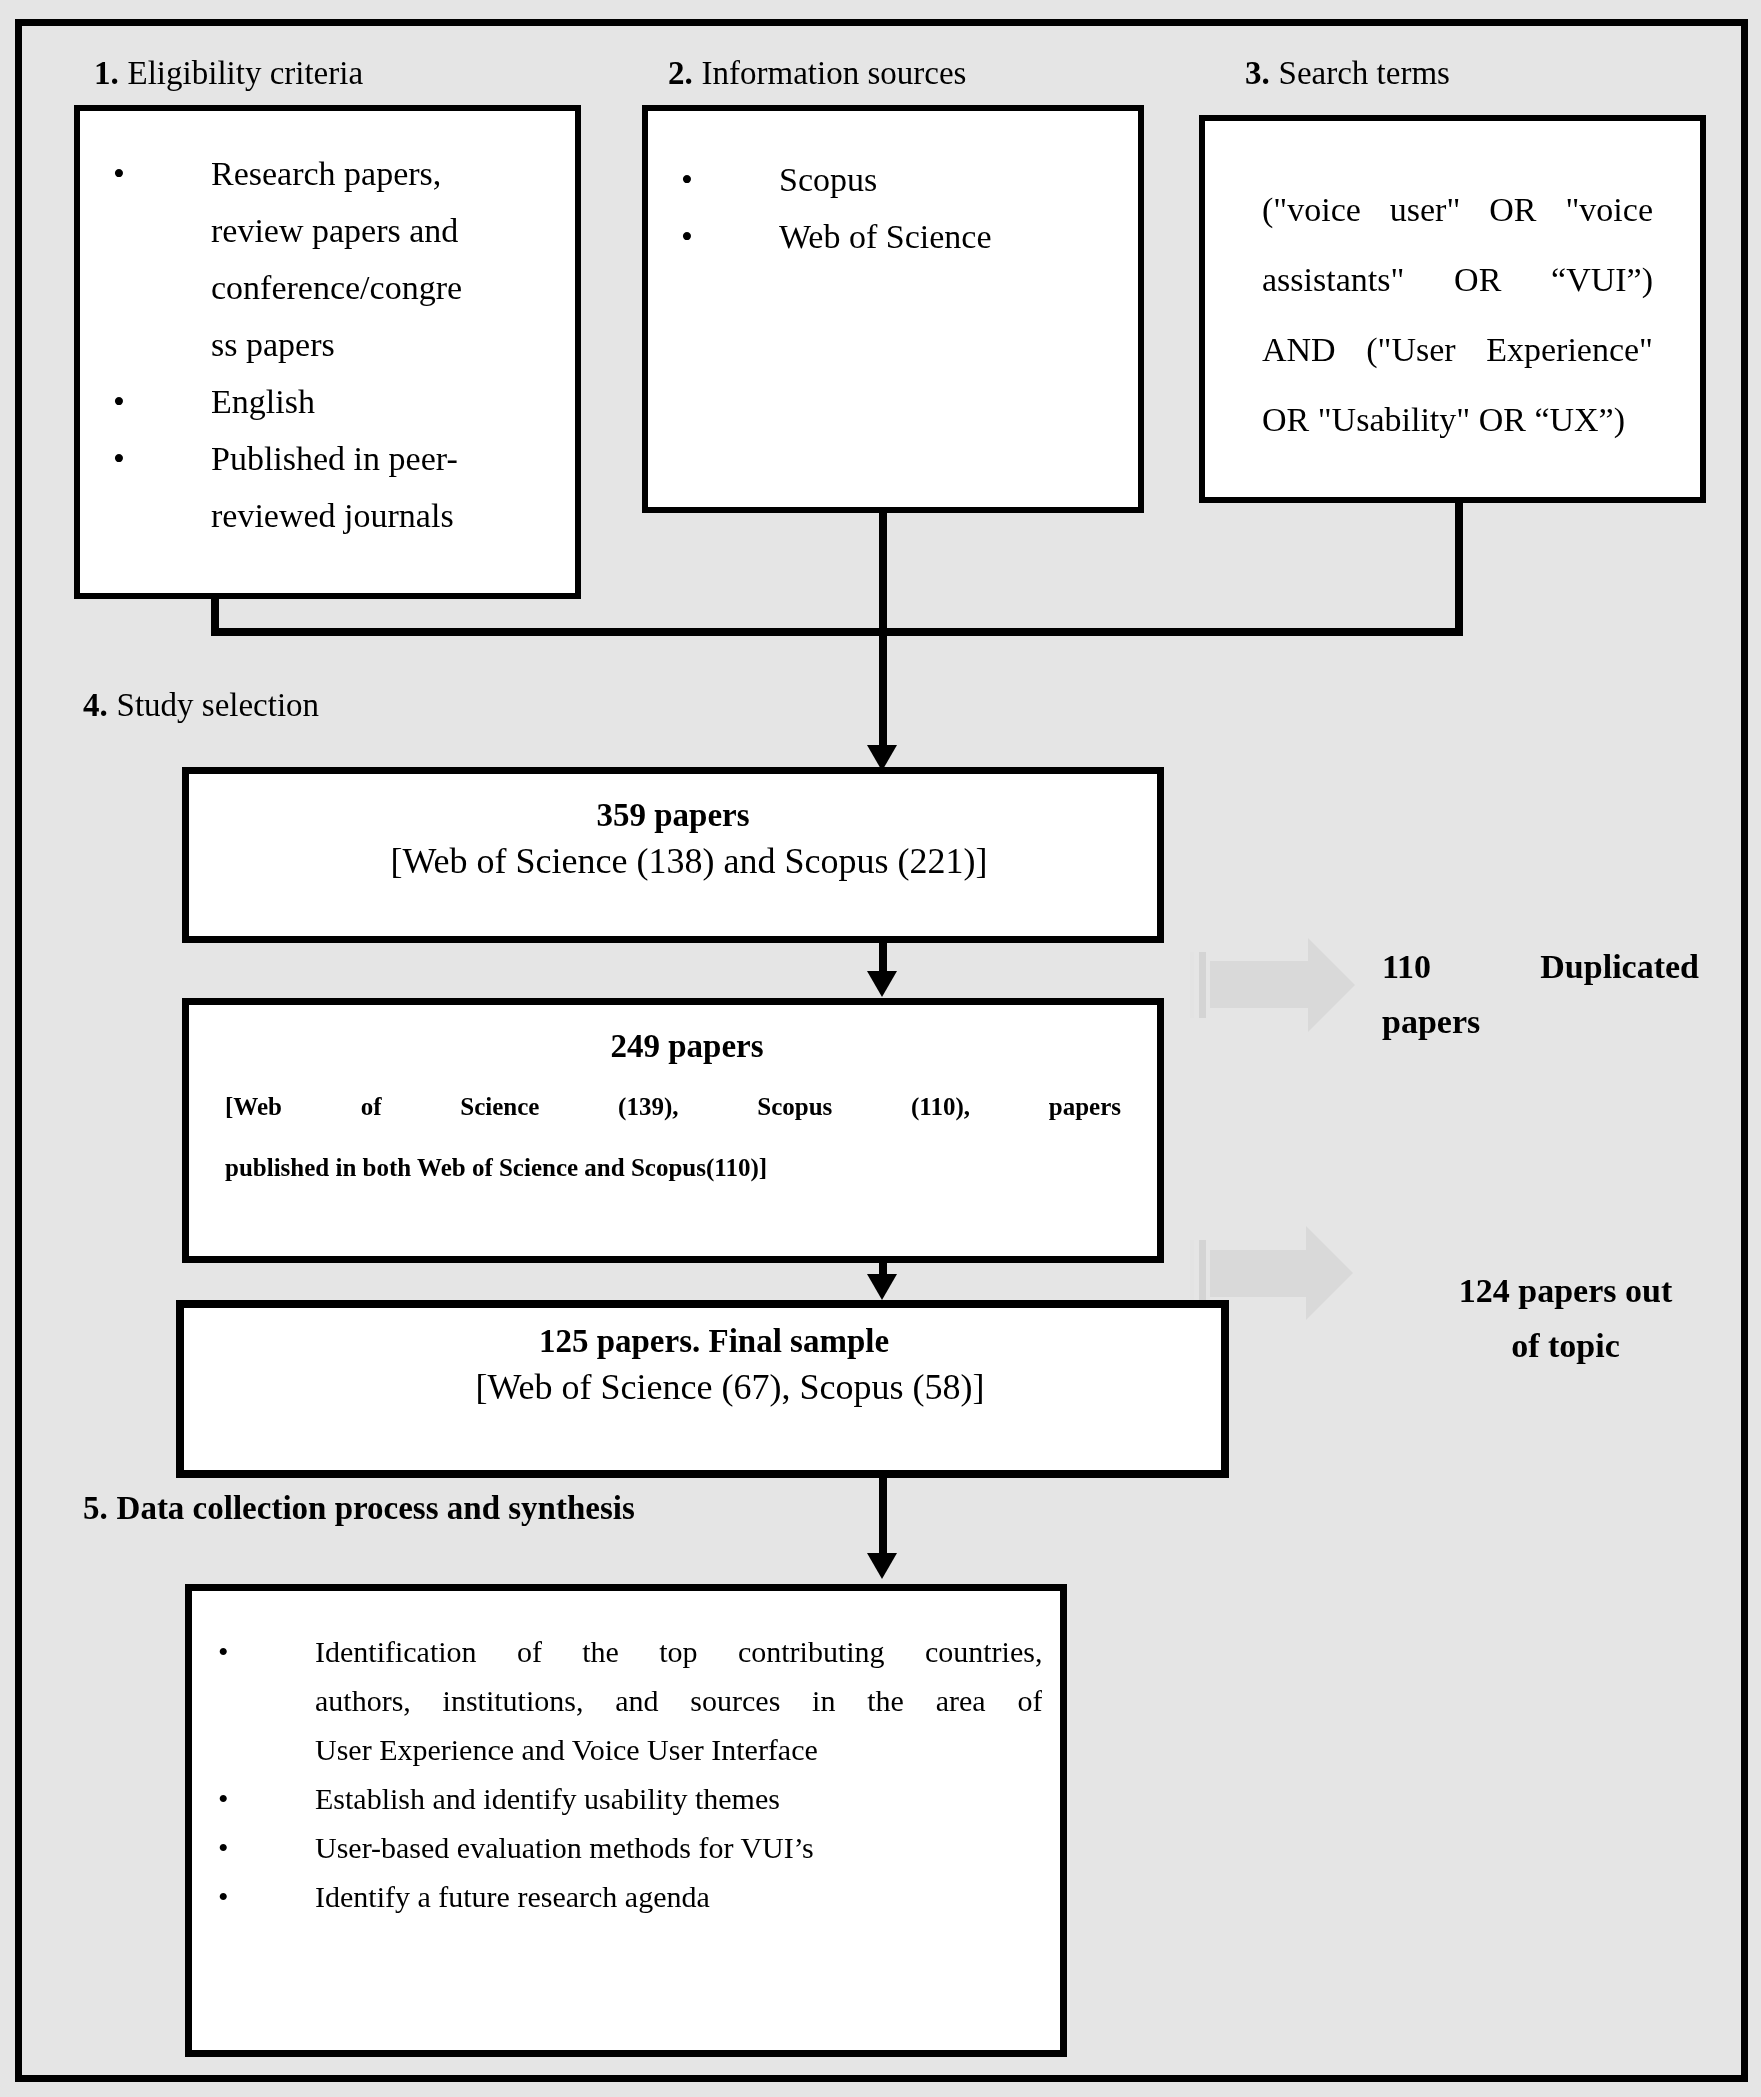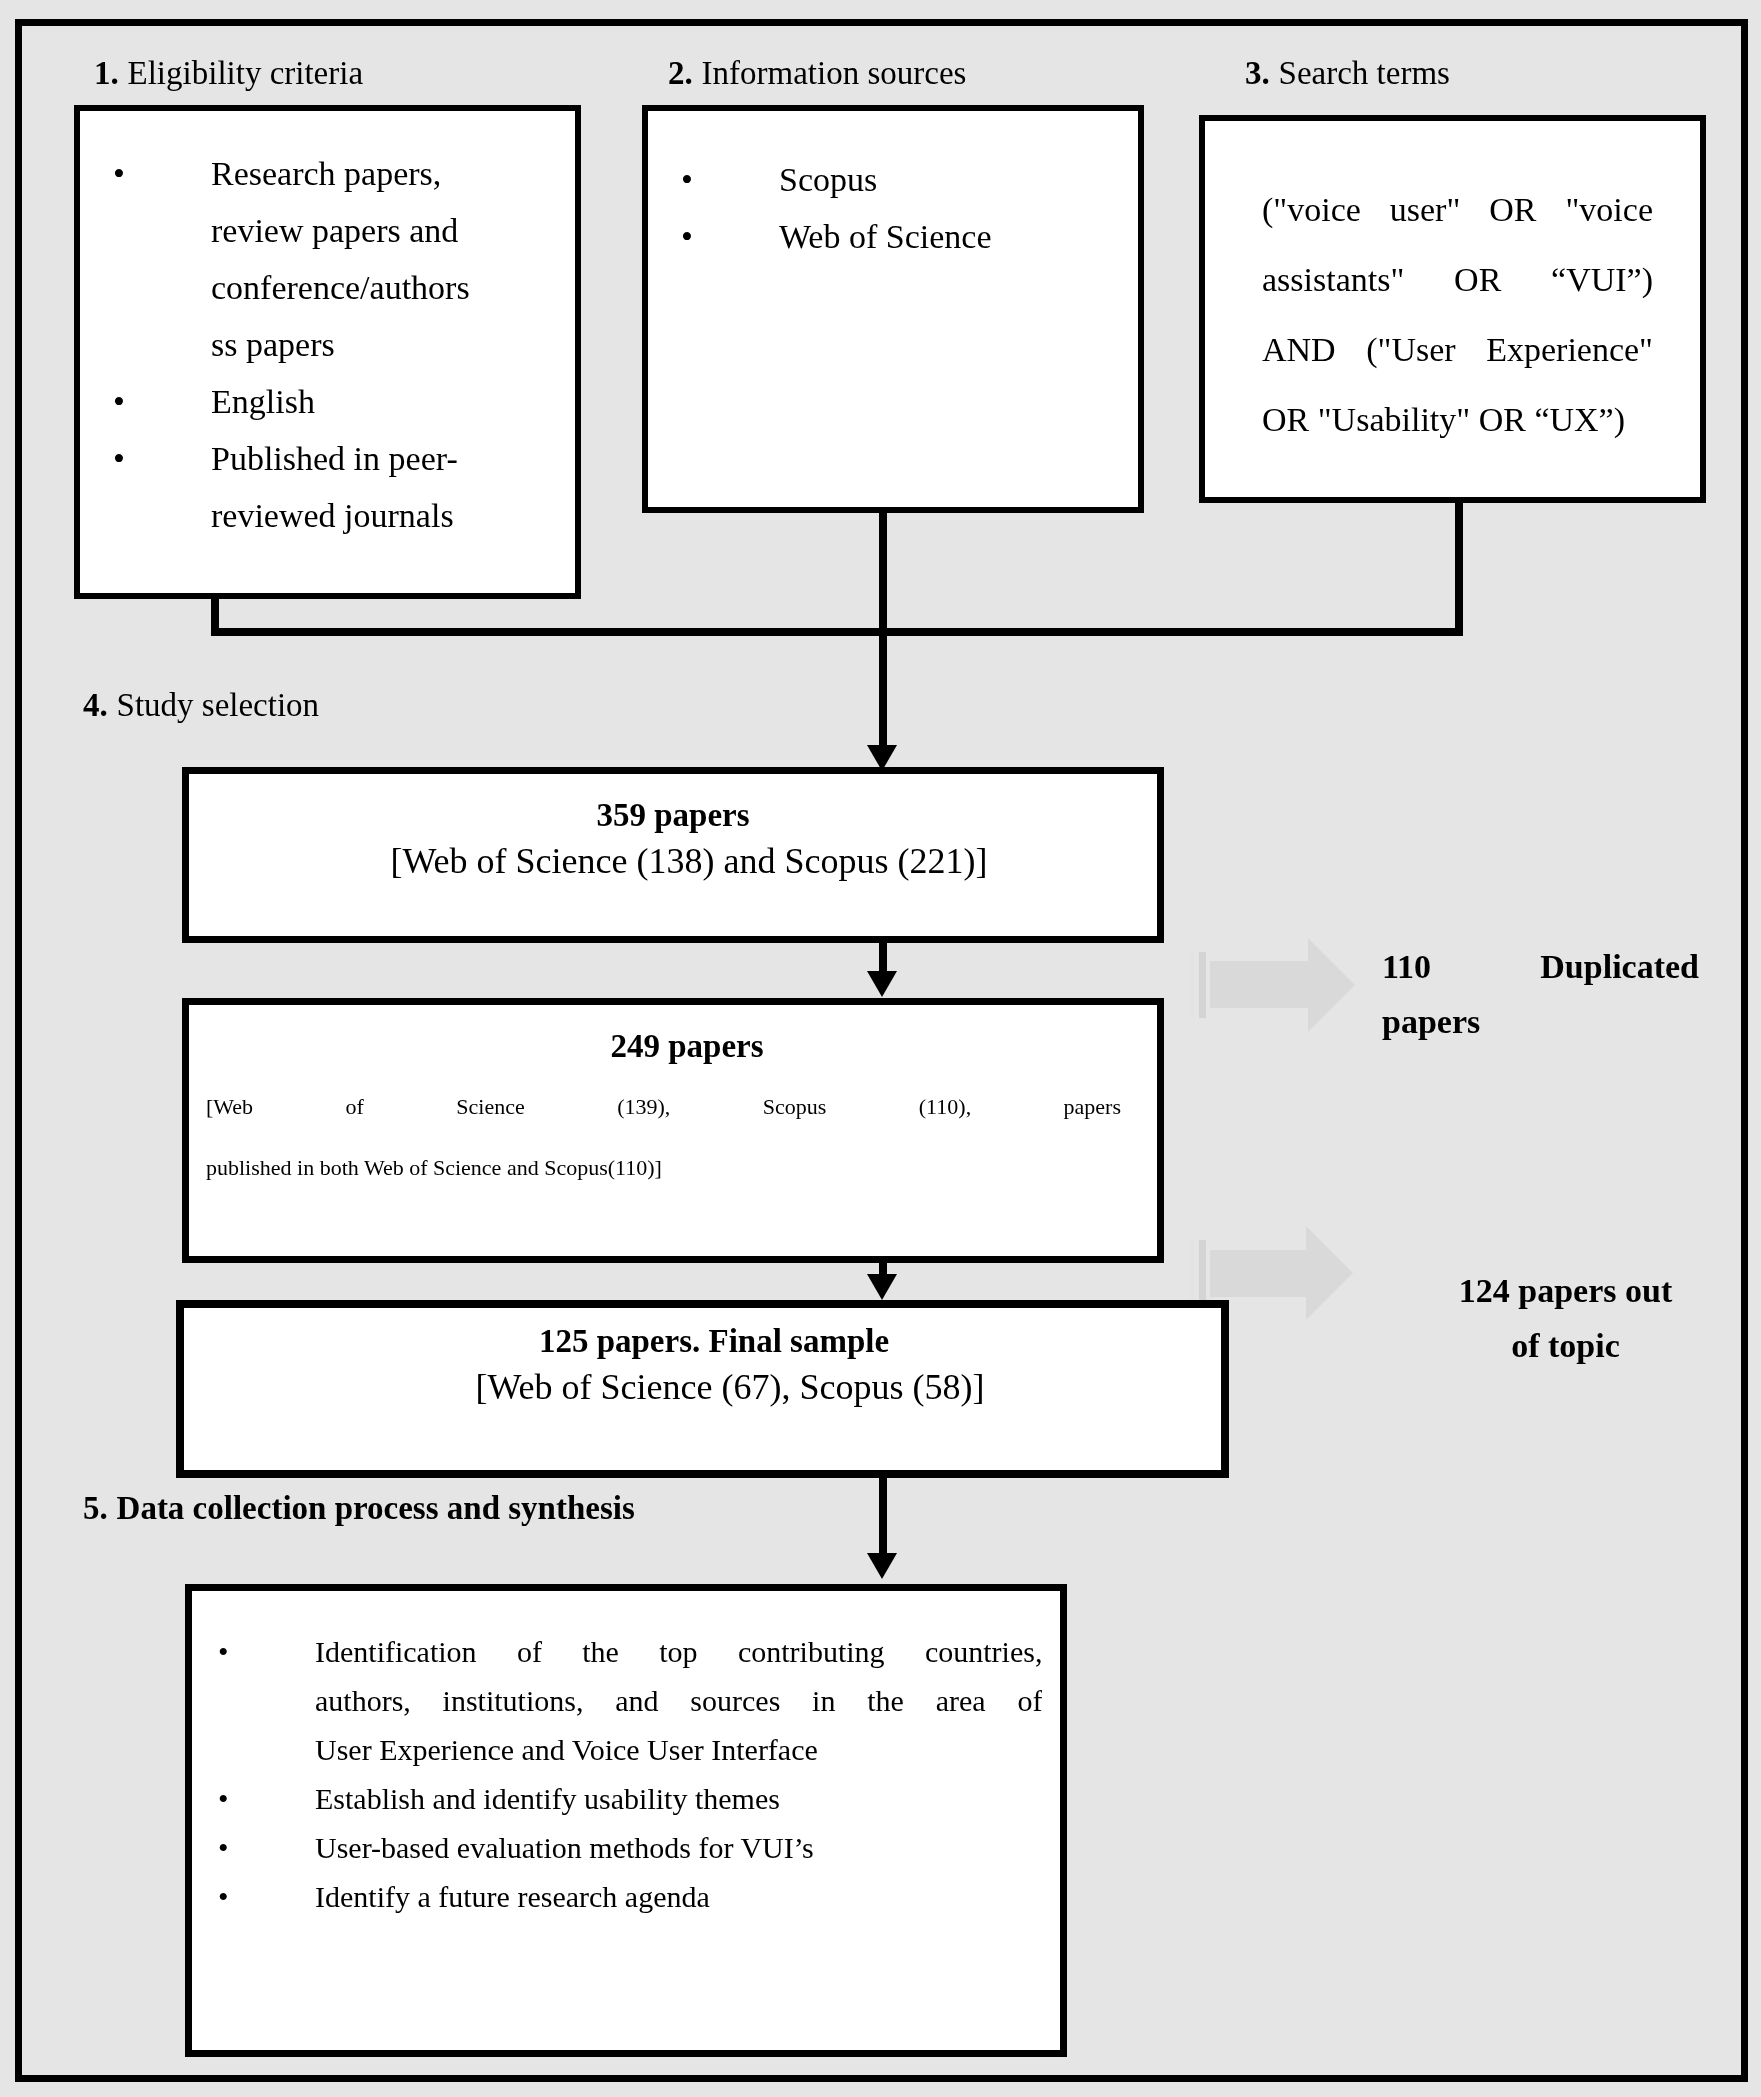--- a/index.html
+++ b/index.html
@@ -31,21 +31,21 @@
   
   #search-box .box-content { font-size:34px; line-height:70px; text-align:justify; }
   #search-box .jline { height:70px; }
   
   .jline { text-align:justify; overflow:hidden; }
   .jline::after { content:''; display:inline-block; width:100%; }
   
   .flow-box { text-align:center; }
   .flow-title { font-weight:bold; font-size:33px; line-height:40px; }
   .flow-detail { font-size:36px; line-height:40px;margin-left:32px; }
-  #box-249 .body { margin:10px 36px 0 17px; font-size:22px; line-height:61px; text-align:justify; }
+  #box-249 .body { margin:10px 36px 0 36px; font-size:25px; line-height:61px; text-align:justify;font-weight:bold; }
   #box-249 .jline { height:61px; }
   
   .line { background:#000000; }
   .tri-down { width:0; height:0;
     border-left:15.4px solid transparent; border-right:15.4px solid transparent;
     border-top:26.5px solid #000000; }
   
   .gray-shaft { background:#d9d9d9; }
   .gray-stripe-a { background:#e3e3e3; }
   .gray-stripe-b { background:#d4d4d4; }
@@ -79,21 +79,21 @@
     <span class="num">3.</span><span>Search terms</span>
   </div>
 
   <div id="eligibility-box" class="abs box" style="left:74px; top:105px; width:507px; height:494px;">
     <div class="box-content" style="left:33px; top:34px; right:33px;">
       <div class="li">
         <span class="dot">•</span>
         <div class="lt">
           <div>Research papers,</div>
           <div>review papers and</div>
-          <div>conference/authors</div>
+          <div>conference/congre</div>
           <div>ss papers</div>
         </div>
       </div>
       <div class="li">
         <span class="dot">•</span>
         <div class="lt">
           <div>English</div>
         </div>
       </div>
       <div class="li">

